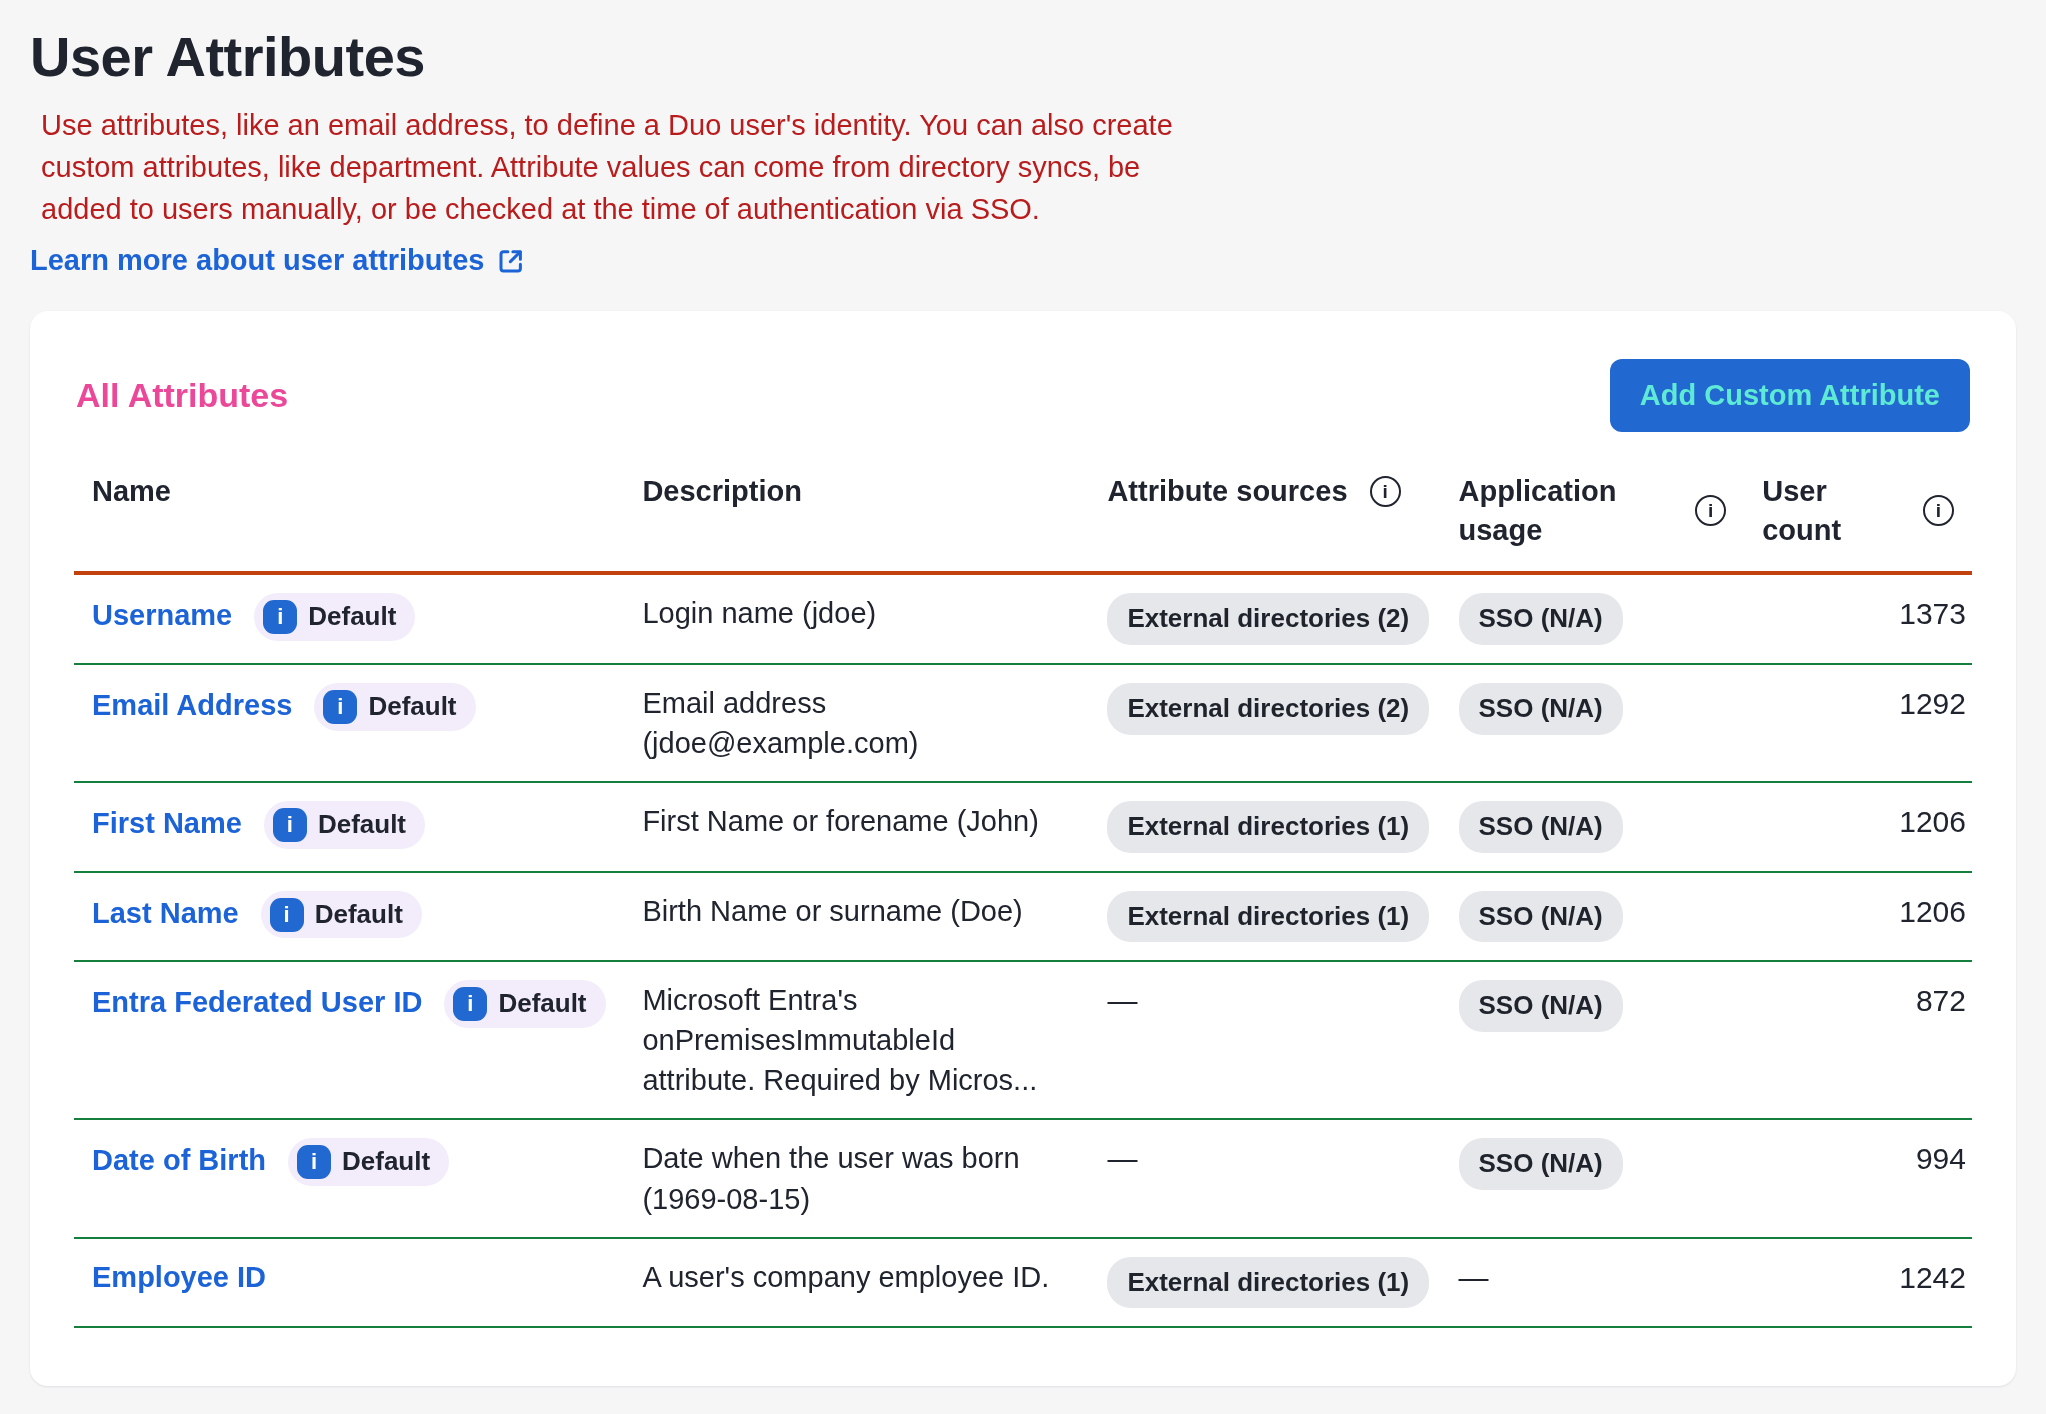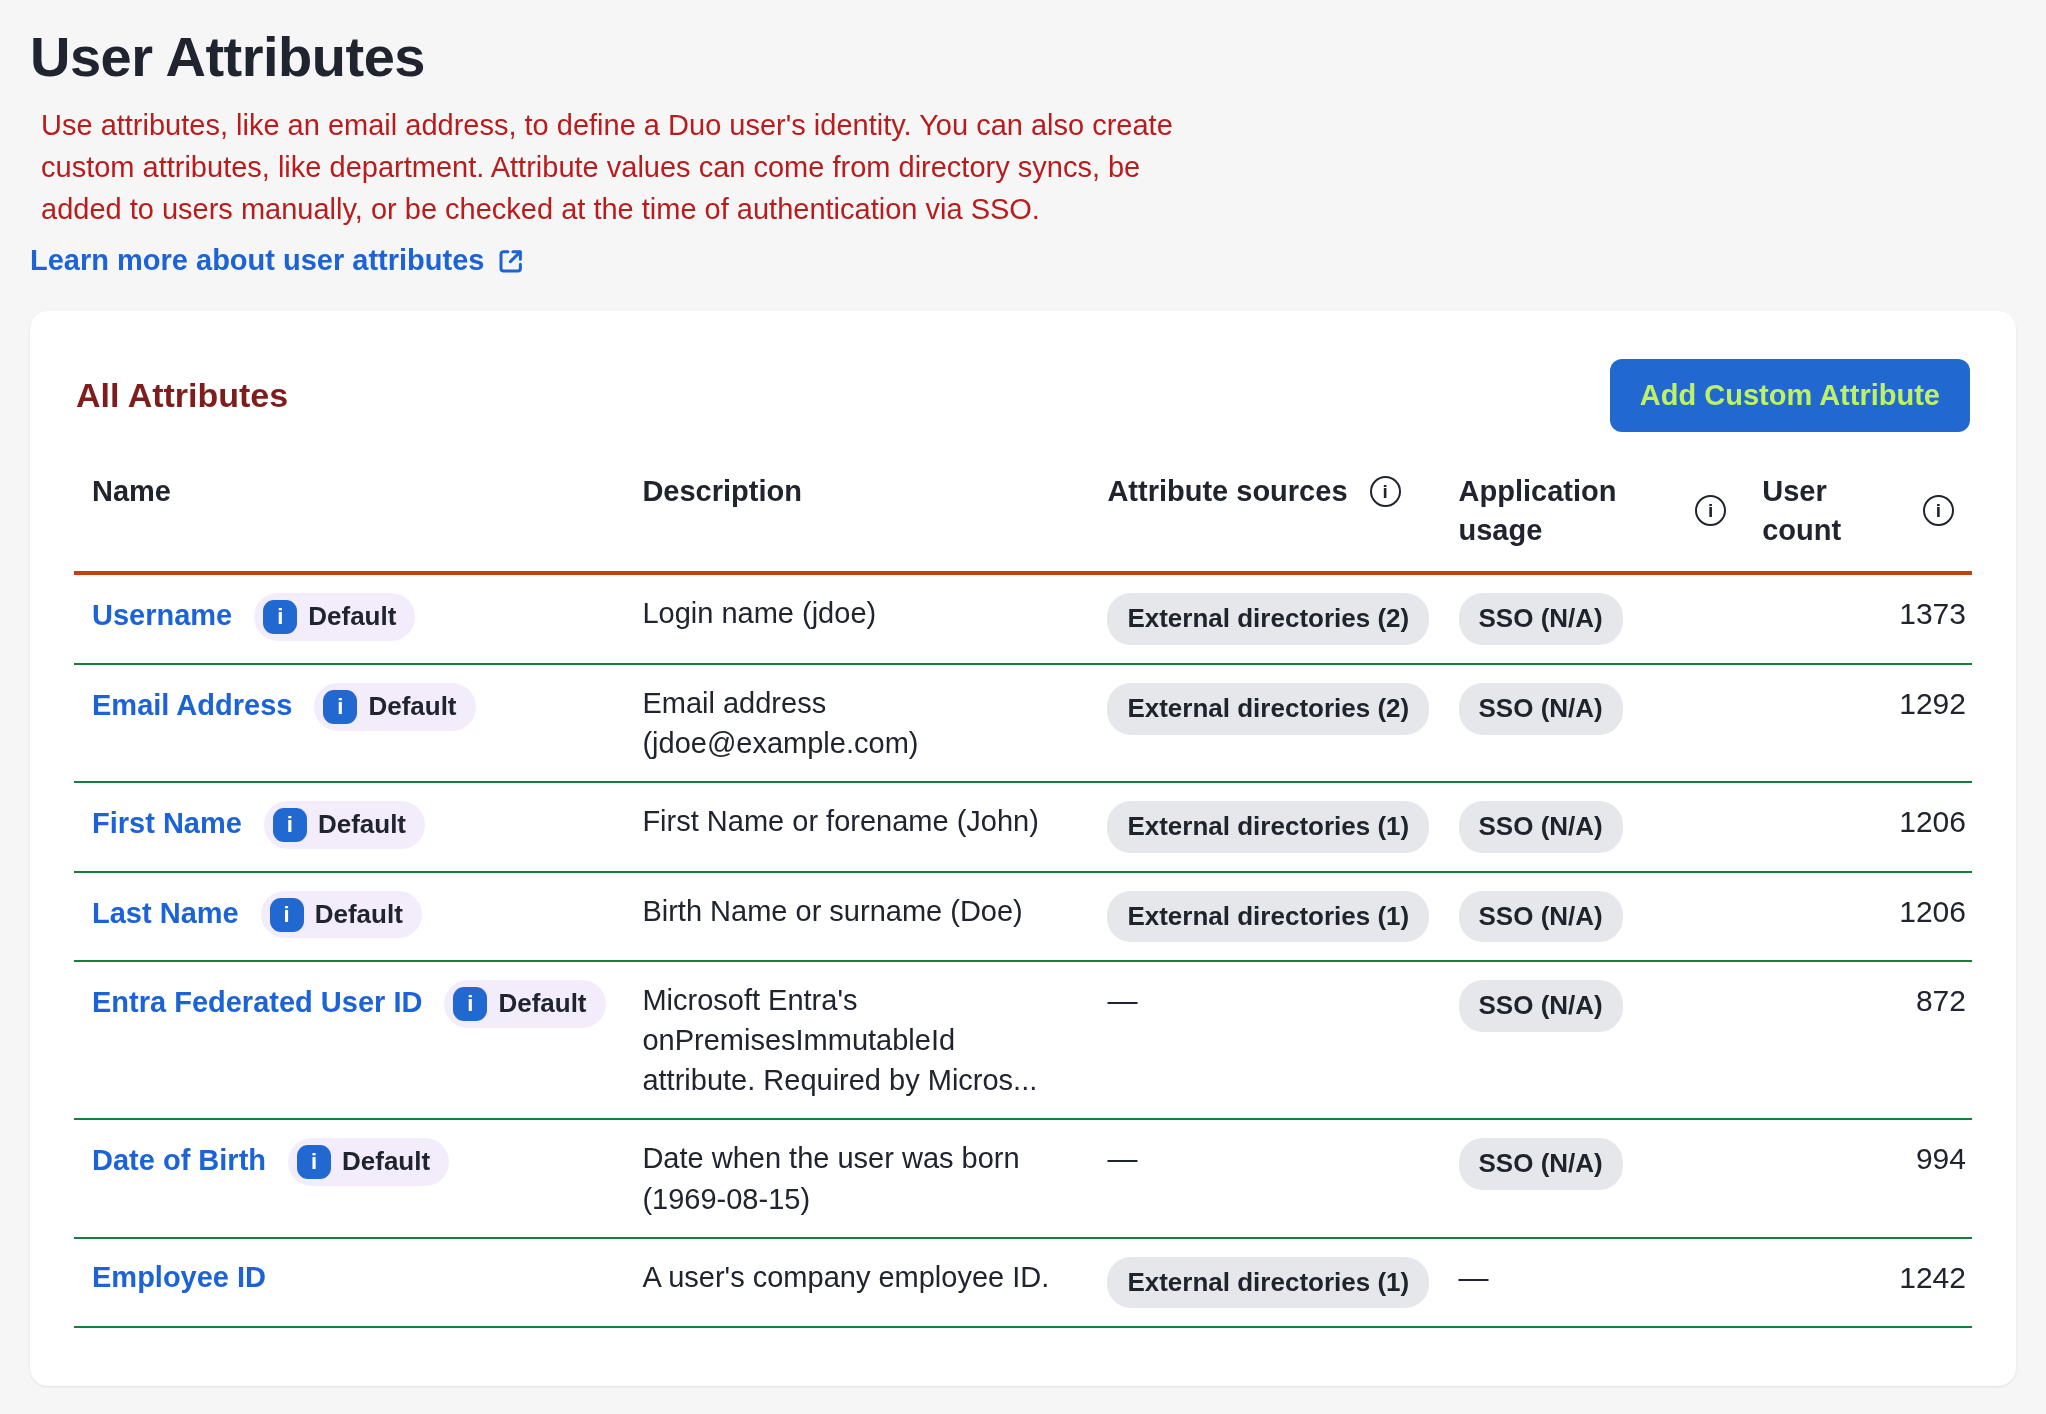--- a/index.html
+++ b/index.html
@@ -16,23 +16,23 @@
   .page-title { font-size:56px; font-weight:700; margin:14px 0 16px; letter-spacing:-0.5px; color:#20242e; }
   .page-desc  { font-size:29px; line-height:1.44; color:#b91c1c; margin:0 11px 14px; white-space:pre-line; }
   .learn-link { display:inline-flex; align-items:center; gap:12px; color:#1b63d6; font-size:29px; font-weight:700; text-decoration:none; cursor:pointer; }
 
   
   .card {
     margin-top:34px; background:#ffffff; border-radius:18px;
     padding:38px 44px 58px; box-shadow:0 1px 3px rgba(20,24,32,.06), 0 1px 2px rgba(20,24,32,.04);
   }
   .card-top { display:flex; justify-content:space-between; align-items:center; padding:10px 2px 28px; }
-  .card-title { font-size:34px; font-weight:700; margin:0; color:#7f1d1d; }
+  .card-title { font-size:34px; font-weight:700; margin:0; color:#ec4899; }
   .primary-btn {
-    background:#2268d1; color:#bef264; border:none; border-radius:12px;
+    background:#2268d1; color:#5eead4; border:none; border-radius:12px;
     font-family:inherit; font-size:29px; font-weight:700; padding:20px 30px; cursor:pointer;
   }
 
   
   table { width:100%; border-collapse:collapse; table-layout:fixed; }
   thead th {
     text-align:left; font-size:29px; font-weight:700; color:#20242e;
     padding:12px 18px 22px; vertical-align:top; border-bottom:4px solid #c2410c; line-height:1.32;
   }
   tbody td {

